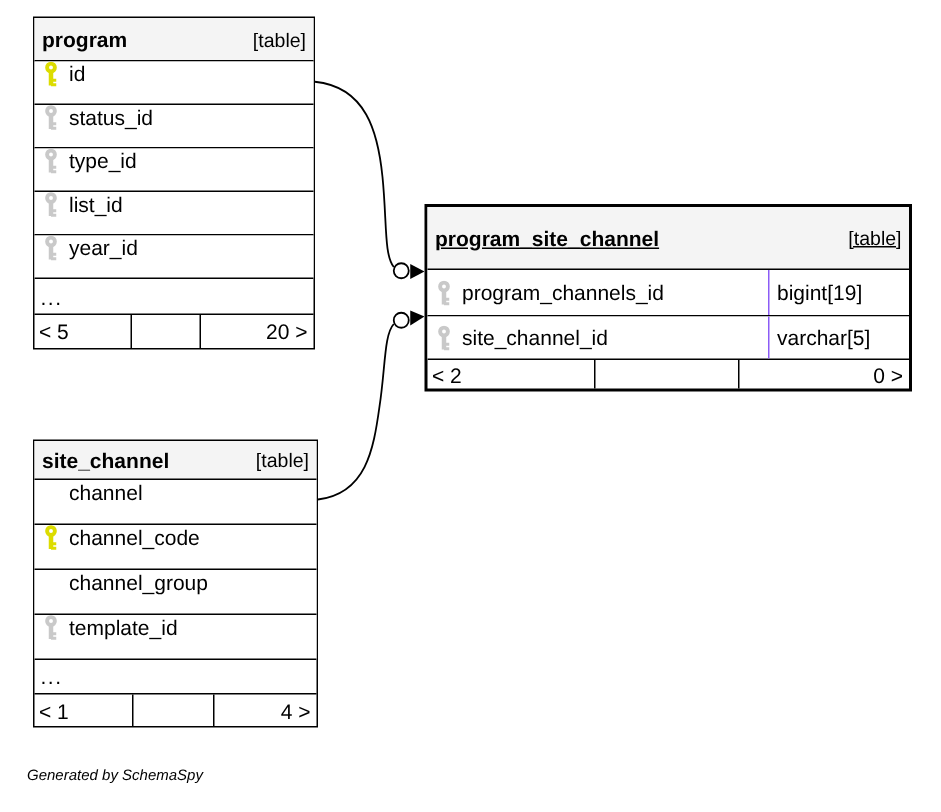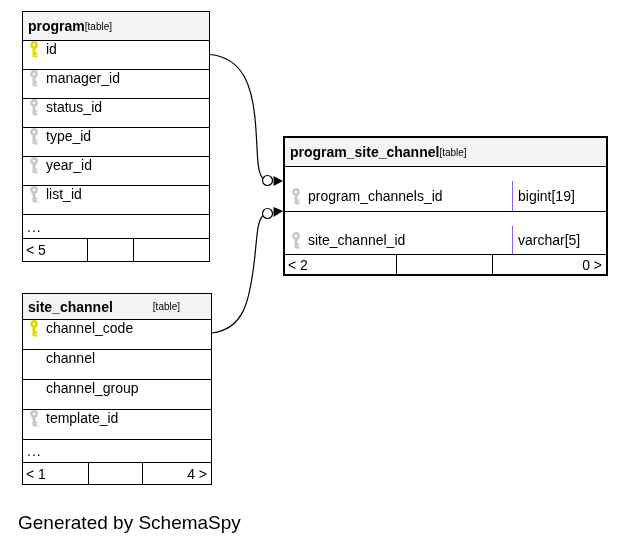--- a/index.html
+++ b/index.html
@@ -3,24 +3,24 @@
 <meta charset="utf-8">
 <style>
   html,body{margin:0;padding:0;background:#fff;}
   body{font-family:"Liberation Sans",sans-serif;color:#000;}
   .canvas{position:relative;width:627px;height:541px;background:#fff;overflow:hidden;}
   .connectors{position:absolute;left:0;top:0;z-index:1;}
   .table-node{position:absolute;z-index:2;background:#fff;border:1px solid #000;box-sizing:border-box;
               display:flex;flex-direction:column;font-size:14px;}
   .table-node>div{box-sizing:border-box;}
   .table-node>div:not(:last-child){border-bottom:1px solid #000;}
-  .t-header{display:flex;align-items:center;
+  .t-header{display:flex;justify-content:space-between;align-items:center;
             background:var(--header-bg,#f4f4f4);padding:0 5px;}
   .t-title{font-weight:bold;font-size:14px;}
-  .t-badge{font-size:10px;}
+  .t-badge{font-size:13px;}
   .t-row{display:flex;align-items:flex-start;background:#fff;}
   .key-icon{width:10px;height:17px;margin:0 7px 0 6px;flex:0 0 10px;display:inline-block;}
   .key-icon svg{display:block;width:10px;height:17px;}
   .pk{color:var(--primary-key,#dcdc00);}
   .fk{color:var(--foreign-key,#c9c9c9);}
   .col-name{white-space:nowrap;}
   .name-cell{flex:1;display:flex;align-items:center;height:100%;}
   .type-cell{flex:0 0 88px;border-left:1px solid #8b5cf6;display:flex;align-items:center;
              padding-left:5px;height:100%;white-space:nowrap;}
   .t-ellipsis{display:flex;align-items:center;padding-left:4px;letter-spacing:1px;}
@@ -34,38 +34,38 @@
   #tbl-program{left:22px;top:11px;width:188px;}
   #tbl-program .t-header{height:29px;}
   #tbl-program .t-row{height:29px;}
   #tbl-program .t-ellipsis{height:24px;}
   #tbl-program .t-footer{height:22px;}
   #tbl-program .fc-left{flex:0 0 65px;}
   #tbl-program .fc-mid{flex:0 0 46px;}
   #tbl-program .fc-right{flex:1;}
 
   #tbl-psc{left:283px;top:136px;width:325px;border-width:2px;}
-  #tbl-psc .t-header{height:29px;}
-  #tbl-psc .t-row{height:31px;margin-top:14px;}
+  #tbl-psc .t-header{height:42px;text-decoration:underline;}
+  #tbl-psc .t-row{height:31px;}
   #tbl-psc .t-row:nth-of-type(3){height:29px;}
   #tbl-psc .t-footer{height:19px;}
   #tbl-psc .fc-left{flex:0 0 112px;}
   #tbl-psc .fc-mid{flex:0 0 96px;}
   #tbl-psc .fc-right{flex:1;}
 
   #tbl-site{left:22px;top:293px;width:190px;}
   #tbl-site .t-header{height:26px;gap:40px;}
   #tbl-site .t-row{height:30px;}
   #tbl-site .t-ellipsis{height:23px;}
   #tbl-site .t-footer{height:21px;}
   #tbl-site .fc-left{flex:0 0 66px;}
   #tbl-site .fc-mid{flex:0 0 54px;}
   #tbl-site .fc-right{flex:1;}
 
-  .note{position:absolute;left:18px;top:512px;font-size:19px;z-index:2;}
+  .note{position:absolute;left:18px;top:512px;font-size:10px;z-index:2;font-style:italic;}
 </style>
 </head>
 <body>
 
 <div class="canvas">
 
   <svg class="connectors" width="627" height="541" viewBox="0 0 627 541">
     <g>
       <path d="M 210 54.5 C 244 58 252 88 255 118 C 258 148 256 170 262.5 178" fill="none" stroke="#000" stroke-width="1.2"></path>
       <circle cx="267.5" cy="180.5" r="5" fill="#fff" stroke="#000" stroke-width="1.2"></circle>
@@ -96,31 +96,20 @@
     </div>
     <div class="t-row">
       <span class="key-icon fk">
           <svg viewBox="0 0 10 17">
             <circle cx="5" cy="4" r="2.6" fill="none" stroke="currentColor" stroke-width="2.6"></circle>
             <line x1="5" y1="6.5" x2="5" y2="16" stroke="currentColor" stroke-width="3"></line>
             <line x1="5" y1="12.5" x2="8.5" y2="12.5" stroke="currentColor" stroke-width="2"></line>
             <line x1="5" y1="15.5" x2="8.5" y2="15.5" stroke="currentColor" stroke-width="2"></line>
           </svg>
         </span>
-      <span class="col-name">manager_id</span>
-    </div>
-    <div class="t-row">
-      <span class="key-icon fk">
-          <svg viewBox="0 0 10 17">
-            <circle cx="5" cy="4" r="2.6" fill="none" stroke="currentColor" stroke-width="2.6"></circle>
-            <line x1="5" y1="6.5" x2="5" y2="16" stroke="currentColor" stroke-width="3"></line>
-            <line x1="5" y1="12.5" x2="8.5" y2="12.5" stroke="currentColor" stroke-width="2"></line>
-            <line x1="5" y1="15.5" x2="8.5" y2="15.5" stroke="currentColor" stroke-width="2"></line>
-          </svg>
-        </span>
       <span class="col-name">status_id</span>
     </div>
     <div class="t-row">
       <span class="key-icon fk">
           <svg viewBox="0 0 10 17">
             <circle cx="5" cy="4" r="2.6" fill="none" stroke="currentColor" stroke-width="2.6"></circle>
             <line x1="5" y1="6.5" x2="5" y2="16" stroke="currentColor" stroke-width="3"></line>
             <line x1="5" y1="12.5" x2="8.5" y2="12.5" stroke="currentColor" stroke-width="2"></line>
             <line x1="5" y1="15.5" x2="8.5" y2="15.5" stroke="currentColor" stroke-width="2"></line>
           </svg>
@@ -129,37 +118,38 @@
     </div>
     <div class="t-row">
       <span class="key-icon fk">
           <svg viewBox="0 0 10 17">
             <circle cx="5" cy="4" r="2.6" fill="none" stroke="currentColor" stroke-width="2.6"></circle>
             <line x1="5" y1="6.5" x2="5" y2="16" stroke="currentColor" stroke-width="3"></line>
             <line x1="5" y1="12.5" x2="8.5" y2="12.5" stroke="currentColor" stroke-width="2"></line>
             <line x1="5" y1="15.5" x2="8.5" y2="15.5" stroke="currentColor" stroke-width="2"></line>
           </svg>
         </span>
+      <span class="col-name">list_id</span>
+    </div>
+    <div class="t-row">
+      <span class="key-icon fk">
+          <svg viewBox="0 0 10 17">
+            <circle cx="5" cy="4" r="2.6" fill="none" stroke="currentColor" stroke-width="2.6"></circle>
+            <line x1="5" y1="6.5" x2="5" y2="16" stroke="currentColor" stroke-width="3"></line>
+            <line x1="5" y1="12.5" x2="8.5" y2="12.5" stroke="currentColor" stroke-width="2"></line>
+            <line x1="5" y1="15.5" x2="8.5" y2="15.5" stroke="currentColor" stroke-width="2"></line>
+          </svg>
+        </span>
       <span class="col-name">year_id</span>
-    </div>
-    <div class="t-row">
-      <span class="key-icon fk">
-          <svg viewBox="0 0 10 17">
-            <circle cx="5" cy="4" r="2.6" fill="none" stroke="currentColor" stroke-width="2.6"></circle>
-            <line x1="5" y1="6.5" x2="5" y2="16" stroke="currentColor" stroke-width="3"></line>
-            <line x1="5" y1="12.5" x2="8.5" y2="12.5" stroke="currentColor" stroke-width="2"></line>
-            <line x1="5" y1="15.5" x2="8.5" y2="15.5" stroke="currentColor" stroke-width="2"></line>
-          </svg>
-        </span>
-      <span class="col-name">list_id</span>
     </div>
     <div class="t-ellipsis">...</div>
     <div class="t-footer">
       <span class="fc fc-left sep">&lt; 5</span>
       <span class="fc fc-mid sep"></span>
+      <span class="fc fc-right">20 &gt;</span>
     </div>
   </div>
 
   <div class="table-node" id="tbl-psc">
     <div class="t-header">
       <span class="t-title">program_site_channel</span>
       <span class="t-badge">[table]</span>
     </div>
     <div class="t-row">
       <span class="name-cell">
@@ -195,33 +185,33 @@
       <span class="fc fc-right">0 &gt;</span>
     </div>
   </div>
 
   <div class="table-node" id="tbl-site">
     <div class="t-header">
       <span class="t-title">site_channel</span>
       <span class="t-badge">[table]</span>
     </div>
     <div class="t-row">
-      <span class="key-icon pk">
-          <svg viewBox="0 0 10 17">
-            <circle cx="5" cy="4" r="2.6" fill="none" stroke="currentColor" stroke-width="2.6"></circle>
-            <line x1="5" y1="6.5" x2="5" y2="16" stroke="currentColor" stroke-width="3"></line>
-            <line x1="5" y1="12.5" x2="8.5" y2="12.5" stroke="currentColor" stroke-width="2"></line>
-            <line x1="5" y1="15.5" x2="8.5" y2="15.5" stroke="currentColor" stroke-width="2"></line>
-          </svg>
-        </span>
-      <span class="col-name">channel_code</span>
-    </div>
-    <div class="t-row">
       <span class="key-icon"></span>
       <span class="col-name">channel</span>
+    </div>
+    <div class="t-row">
+      <span class="key-icon pk">
+          <svg viewBox="0 0 10 17">
+            <circle cx="5" cy="4" r="2.6" fill="none" stroke="currentColor" stroke-width="2.6"></circle>
+            <line x1="5" y1="6.5" x2="5" y2="16" stroke="currentColor" stroke-width="3"></line>
+            <line x1="5" y1="12.5" x2="8.5" y2="12.5" stroke="currentColor" stroke-width="2"></line>
+            <line x1="5" y1="15.5" x2="8.5" y2="15.5" stroke="currentColor" stroke-width="2"></line>
+          </svg>
+        </span>
+      <span class="col-name">channel_code</span>
     </div>
     <div class="t-row">
       <span class="key-icon"></span>
       <span class="col-name">channel_group</span>
     </div>
     <div class="t-row">
       <span class="key-icon fk">
           <svg viewBox="0 0 10 17">
             <circle cx="5" cy="4" r="2.6" fill="none" stroke="currentColor" stroke-width="2.6"></circle>
             <line x1="5" y1="6.5" x2="5" y2="16" stroke="currentColor" stroke-width="3"></line>

